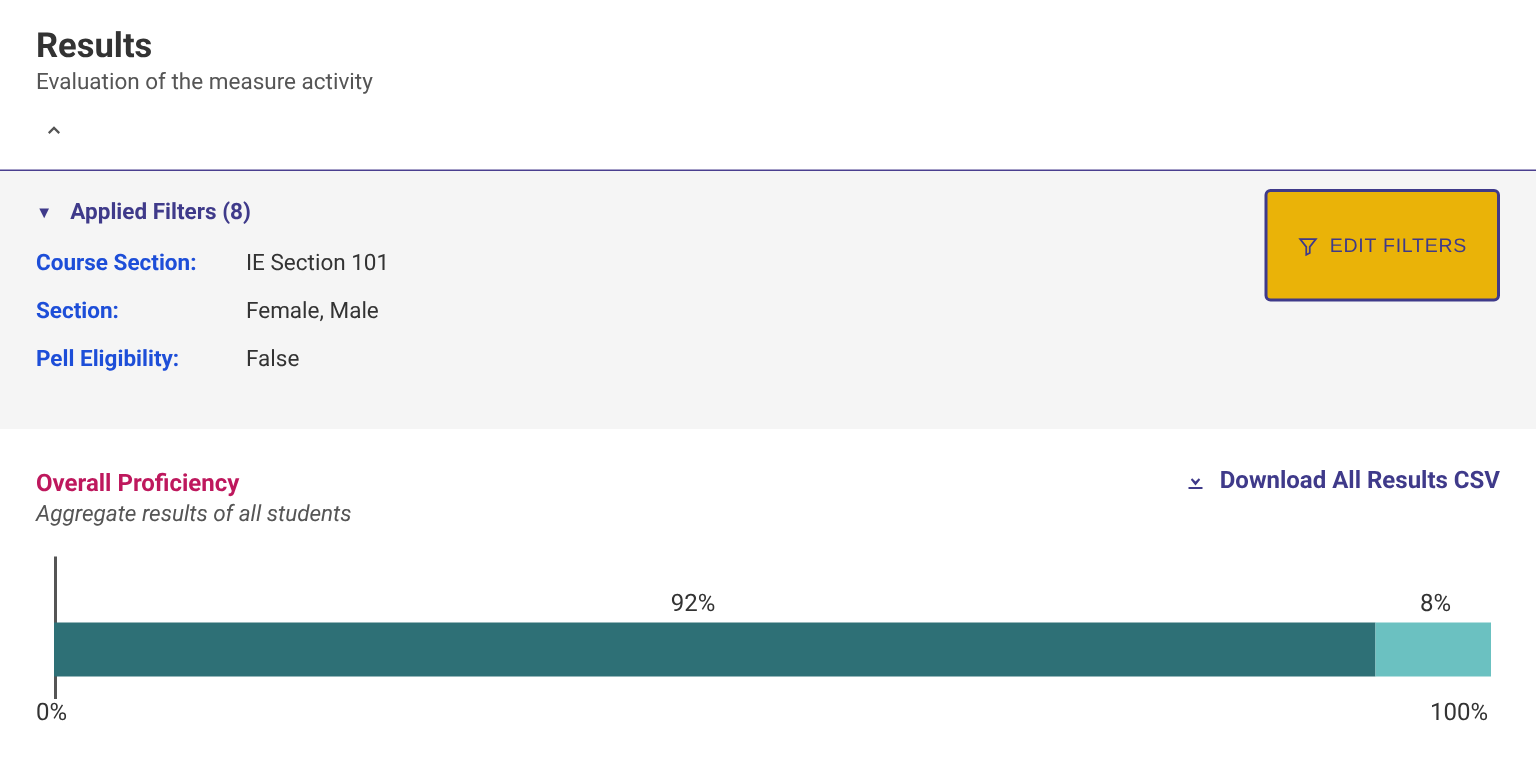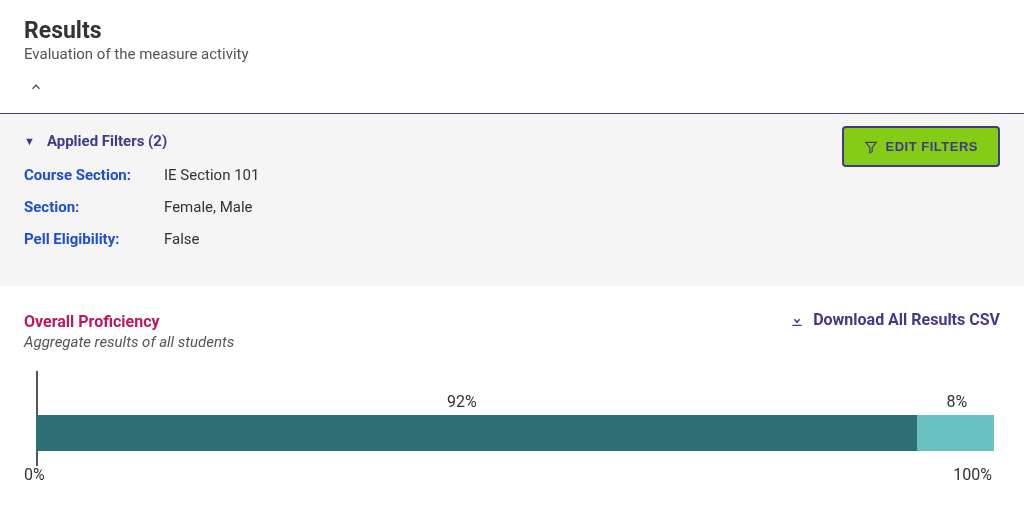--- a/index.html
+++ b/index.html
@@ -55,25 +55,25 @@
       gap: 12px;
       margin-bottom: 16px;
       cursor: pointer;
     }
     .caret-down { font-size: 11px; }
     .edit-filters-btn {
       position: absolute;
       right: 24px;
       top: 12px;
       border: 2px solid #3f3a8a;
-      background: #84cc16;
+      background: #eab308;
       color: #3f3a8a;
-      font-weight: 700;
+      font-weight: 400;
       letter-spacing: 0.5px;
-      padding: 11px 20px;
+      padding: 28px 20px;
       font-size: 13px;
       border-radius: 4px;
       display: flex;
       align-items: center;
       gap: 8px;
       cursor: pointer;
     }
     .filter-row {
       display: flex;
       margin-bottom: 14px;
@@ -179,21 +179,21 @@
   <div class="collapse-btn">
     <svg width="14" height="14" viewBox="0 0 24 24" fill="none" stroke="#555" stroke-width="2.5">
         <polyline points="6 15 12 9 18 15"></polyline>
       </svg>
   </div>
 </div>
 
 <div class="filters-panel">
   <div class="filters-header">
     <span class="caret-down">▼</span>
-    <span>Applied Filters (2)</span>
+    <span>Applied Filters (8)</span>
   </div>
 
   <button class="edit-filters-btn">
     <svg width="14" height="14" viewBox="0 0 24 24" fill="none" stroke="#3f3a8a" stroke-width="2">
         <polygon points="3 4 21 4 14 13 14 20 10 22 10 13 3 4"></polygon>
       </svg>
     <span>EDIT FILTERS</span>
   </button>
 
   <div class="filter-row">

